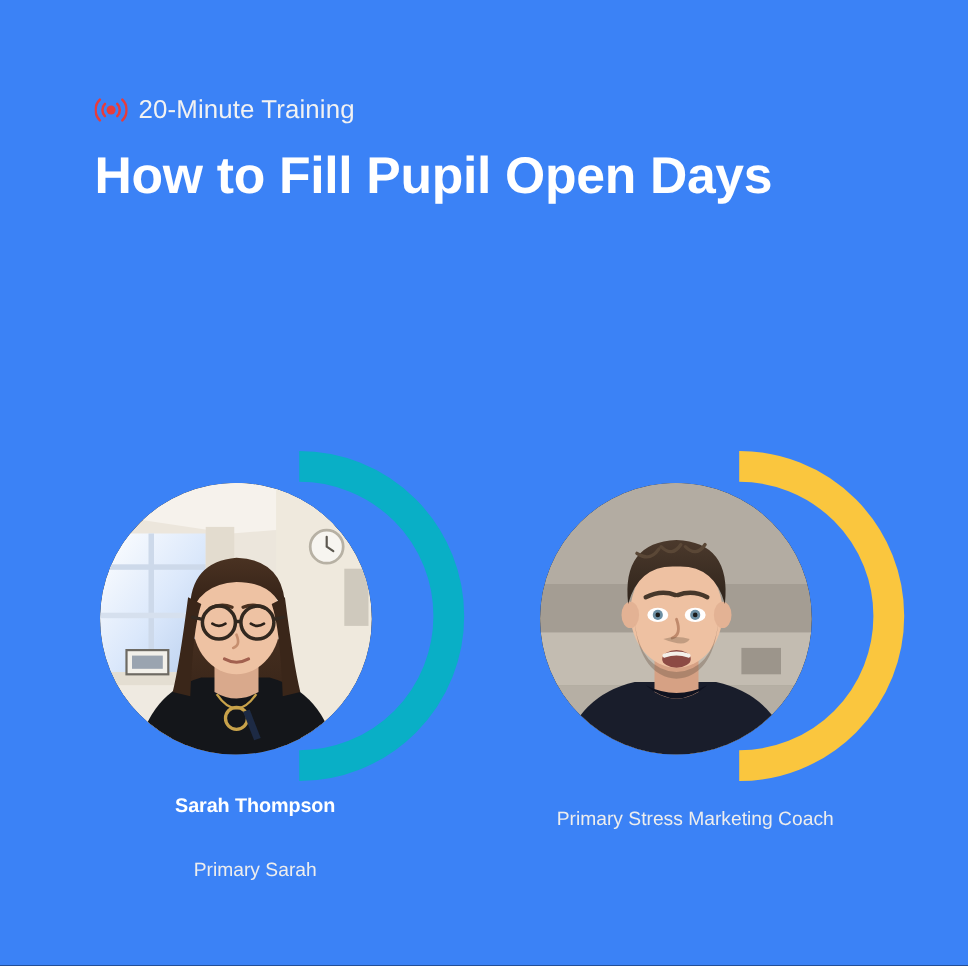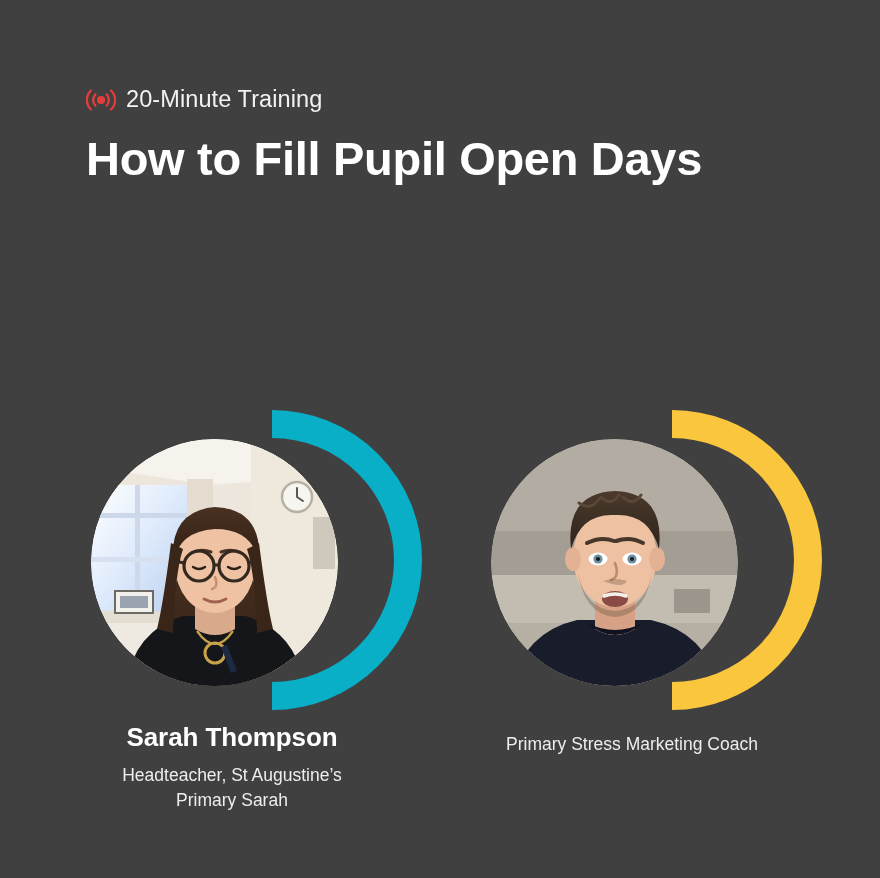--- a/index.html
+++ b/index.html
@@ -12,21 +12,21 @@
     height: 878px;
     overflow: hidden;
     font-family: "Liberation Sans", sans-serif;
     color: #ffffff;
     position: relative;
   }
   .slide {
     position: relative;
     width: 880px;
     height: 878px;
-    background: #404040;
+    background: #3b82f6;
   }
 
   
   .eyebrow {
     position: absolute;
     left: 86px;
     top: 82px;
     display: flex;
     align-items: center;
     gap: 10px;
@@ -109,21 +109,21 @@
 
   
   .name-block {
     position: absolute;
     top: 322px;
     left: 0;
     width: 420px;
     text-align: center;
   }
   .speaker-name {
-    font-size: 26px;
+    font-size: 18px;
     font-weight: 700;
     line-height: 1.2;
     color: #ffffff;
     letter-spacing: -0.1px;
     margin: 0;
   }
   .speaker-role {
     font-size: 17.5px;
     font-weight: 400;
     line-height: 24.5px;
@@ -238,21 +238,21 @@
 
               <path d="M136 206 l10 26 -6 2 -10-26Z" fill="#1d2a44"></path>
             </g>
           </svg>
         </div>
       </div>
 
       <div class="name-block">
         <p class="speaker-name">Sarah Thompson</p>
         <p class="speaker-role">
-          <span>Headteacher, St Augustine’s</span><br>
+          <br>
           <span>Primary Sarah</span>
         </p>
       </div>
     </div>
 
     <div class="speaker right">
       <div class="avatar-wrap">
 
         <svg class="ring-svg" viewBox="0 0 300 300">
           <path d="M150 14 A136 136 0 0 1 150 286" fill="none" stroke="#fac63e" stroke-width="28"></path>

